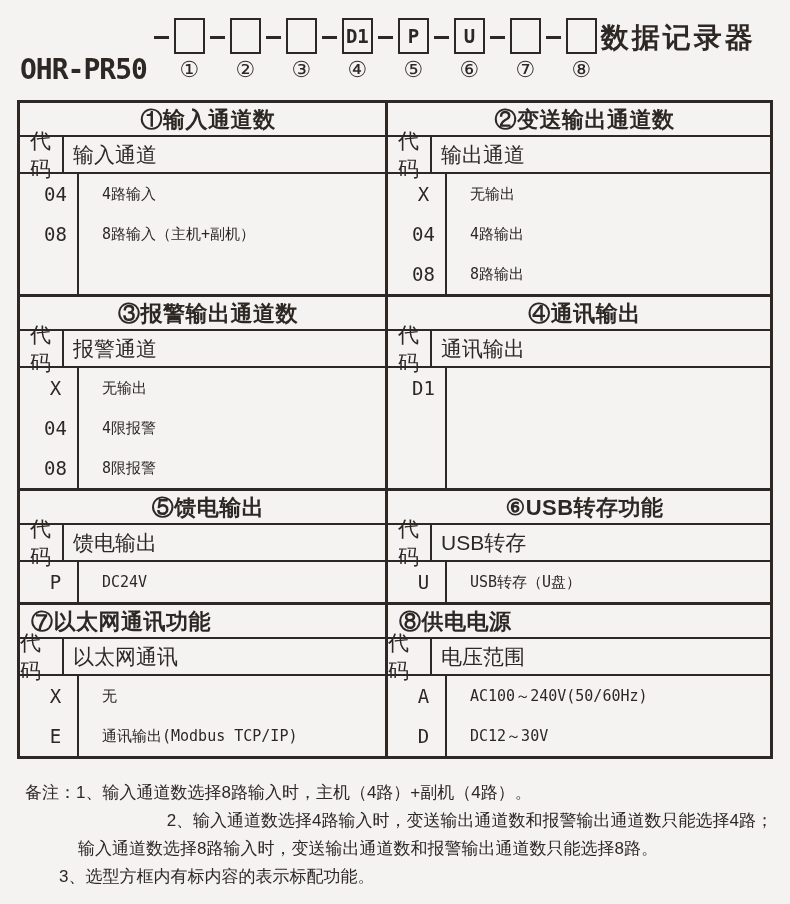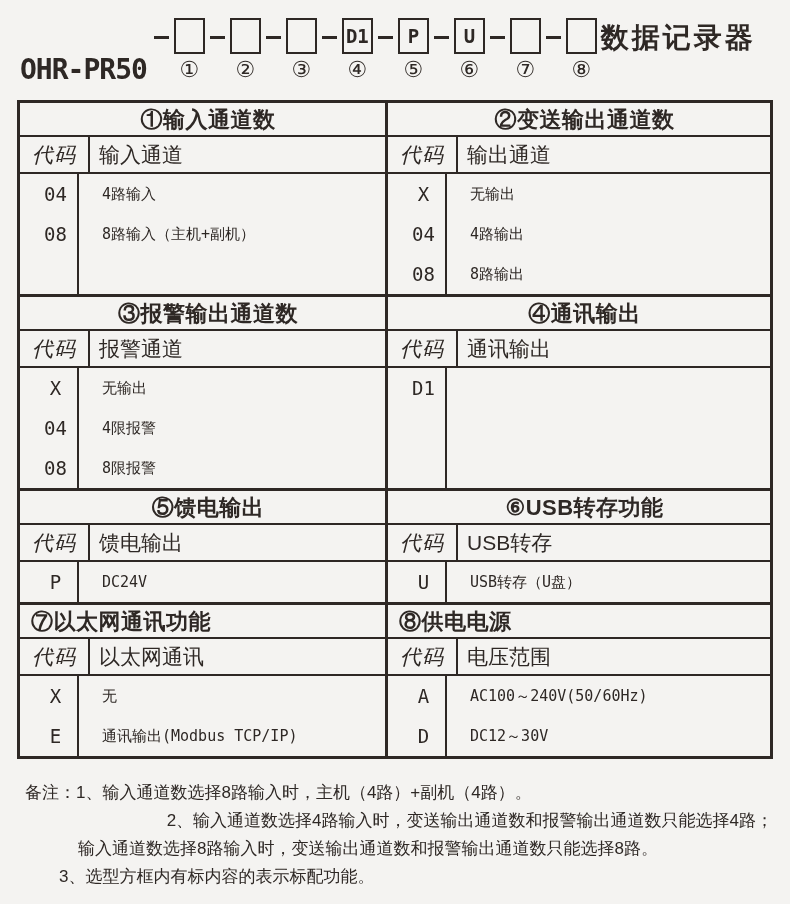--- a/index.html
+++ b/index.html
@@ -81,25 +81,24 @@
     letter-spacing:0.5px;
     padding-left:11px;
     white-space:nowrap;
   }
   .sec-head{
     display:flex;height:37px;
     border-bottom:var(--line-thin) solid var(--ink);
     font-size:21px;
   }
   .code-h{
-    width:70px;flex:none;
+    width:44px;flex:none;
     border-right:var(--line-thin) solid var(--ink);
     display:flex;align-items:center;justify-content:center;
     letter-spacing:1px;
-    font-style:italic;
   }
   .val-h{flex:1;display:flex;align-items:center;padding-left:9px;white-space:nowrap;}
   .sec-body{flex:1;position:relative;}
   .sec-body::before{
     content:"";position:absolute;left:57px;top:0;bottom:0;width:2px;
     background:var(--ink);
   }
   .row{display:flex;height:40px;font-size:21px;}
   .code-cell{
     width:71px;flex:none;

